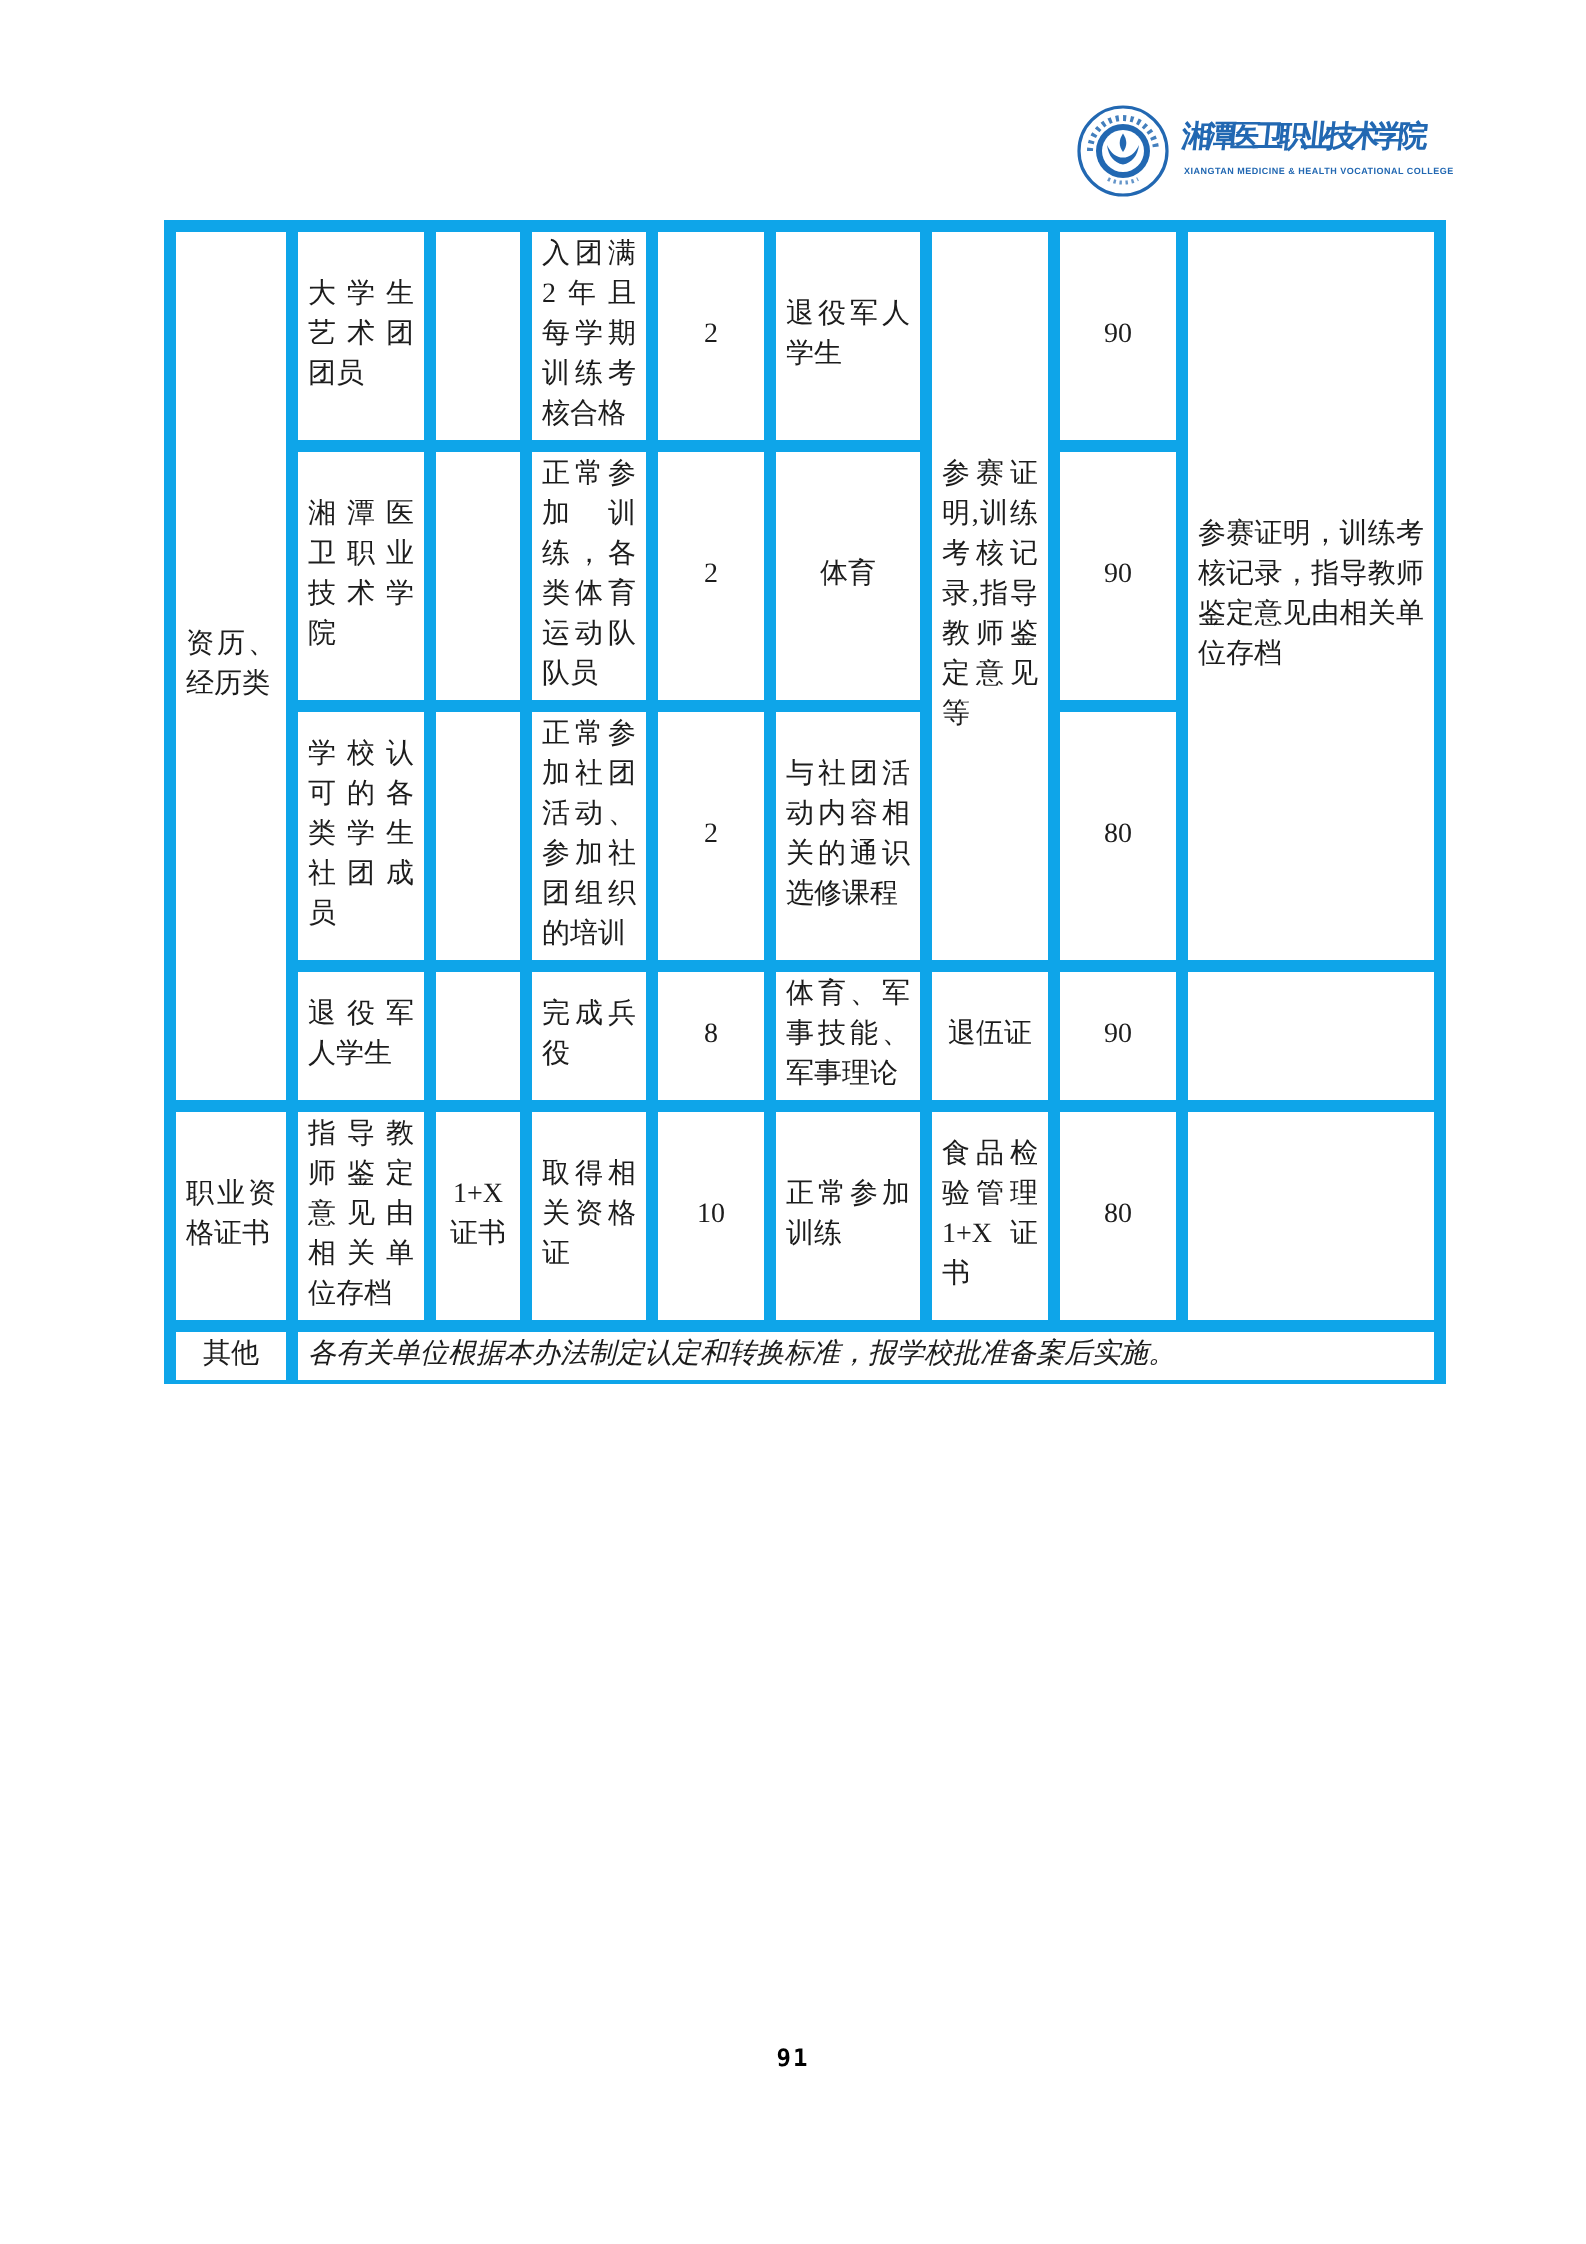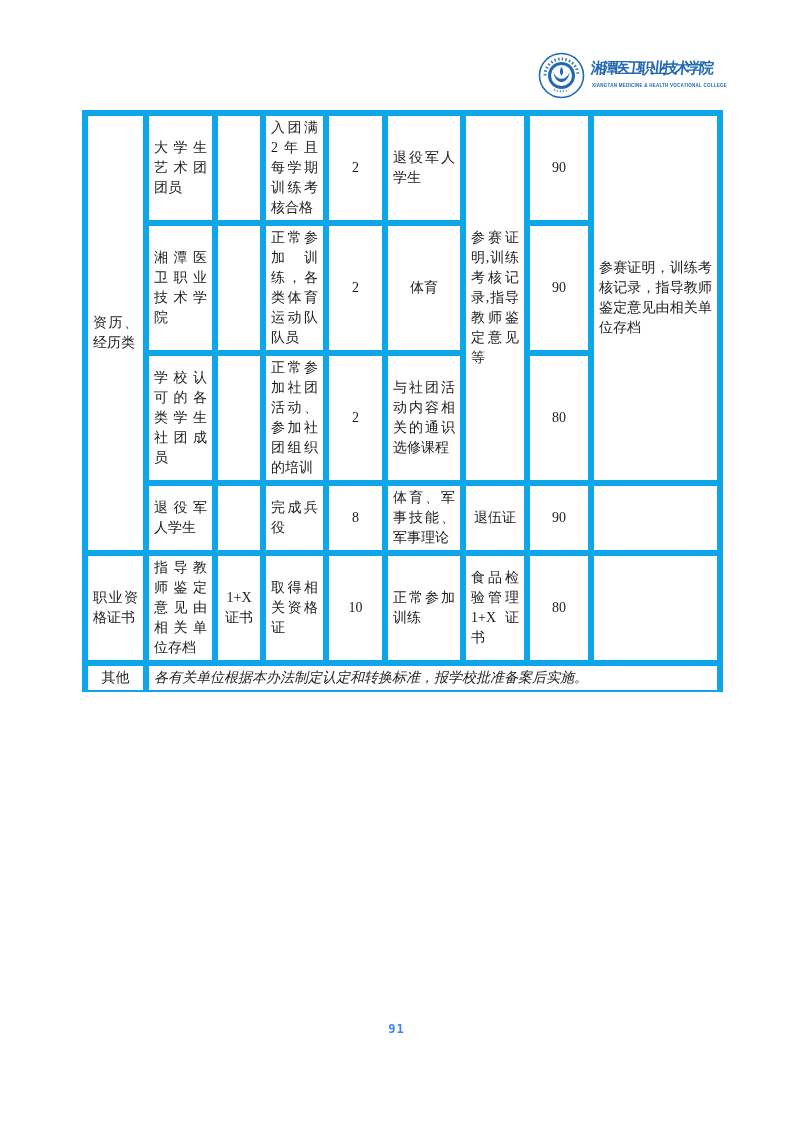--- a/index.html
+++ b/index.html
@@ -35,21 +35,21 @@
   table.credit tr:last-child td { border-bottom-width:2px; }
   td.c { text-align:center; }
   td.j { text-align:justify; text-justify:inter-character; }
   td.l { text-align:left; padding-left:7px;font-style:italic; }
   tr.r1 { height:103px; } tr.r2 { height:128px; } tr.r3 { height:125px; }
   tr.r4 { height:65px;margin-left:24px; }  tr.r5 { height:102px; } tr.r6 { height:24px; }
   
   .page-num {
     position:absolute; top:1022px; left:0; width:100%; text-align:center;
     font-family:"DejaVu Sans Mono",monospace; font-weight:700;
-    font-size:12px; color:#3b82f6; letter-spacing:1px;
+    font-size:12px; color:#000000; letter-spacing:1px;
   }
 </style>
 </head>
 <body>
 
 <div class="page">
 
   <div class="logo-row">
     <svg class="emblem" width="47" height="47" viewBox="0 0 47 47" aria-hidden="true">
       <circle cx="23.5" cy="23.5" r="22" fill="#ffffff" stroke="#2268b2" stroke-width="1.6"></circle>

